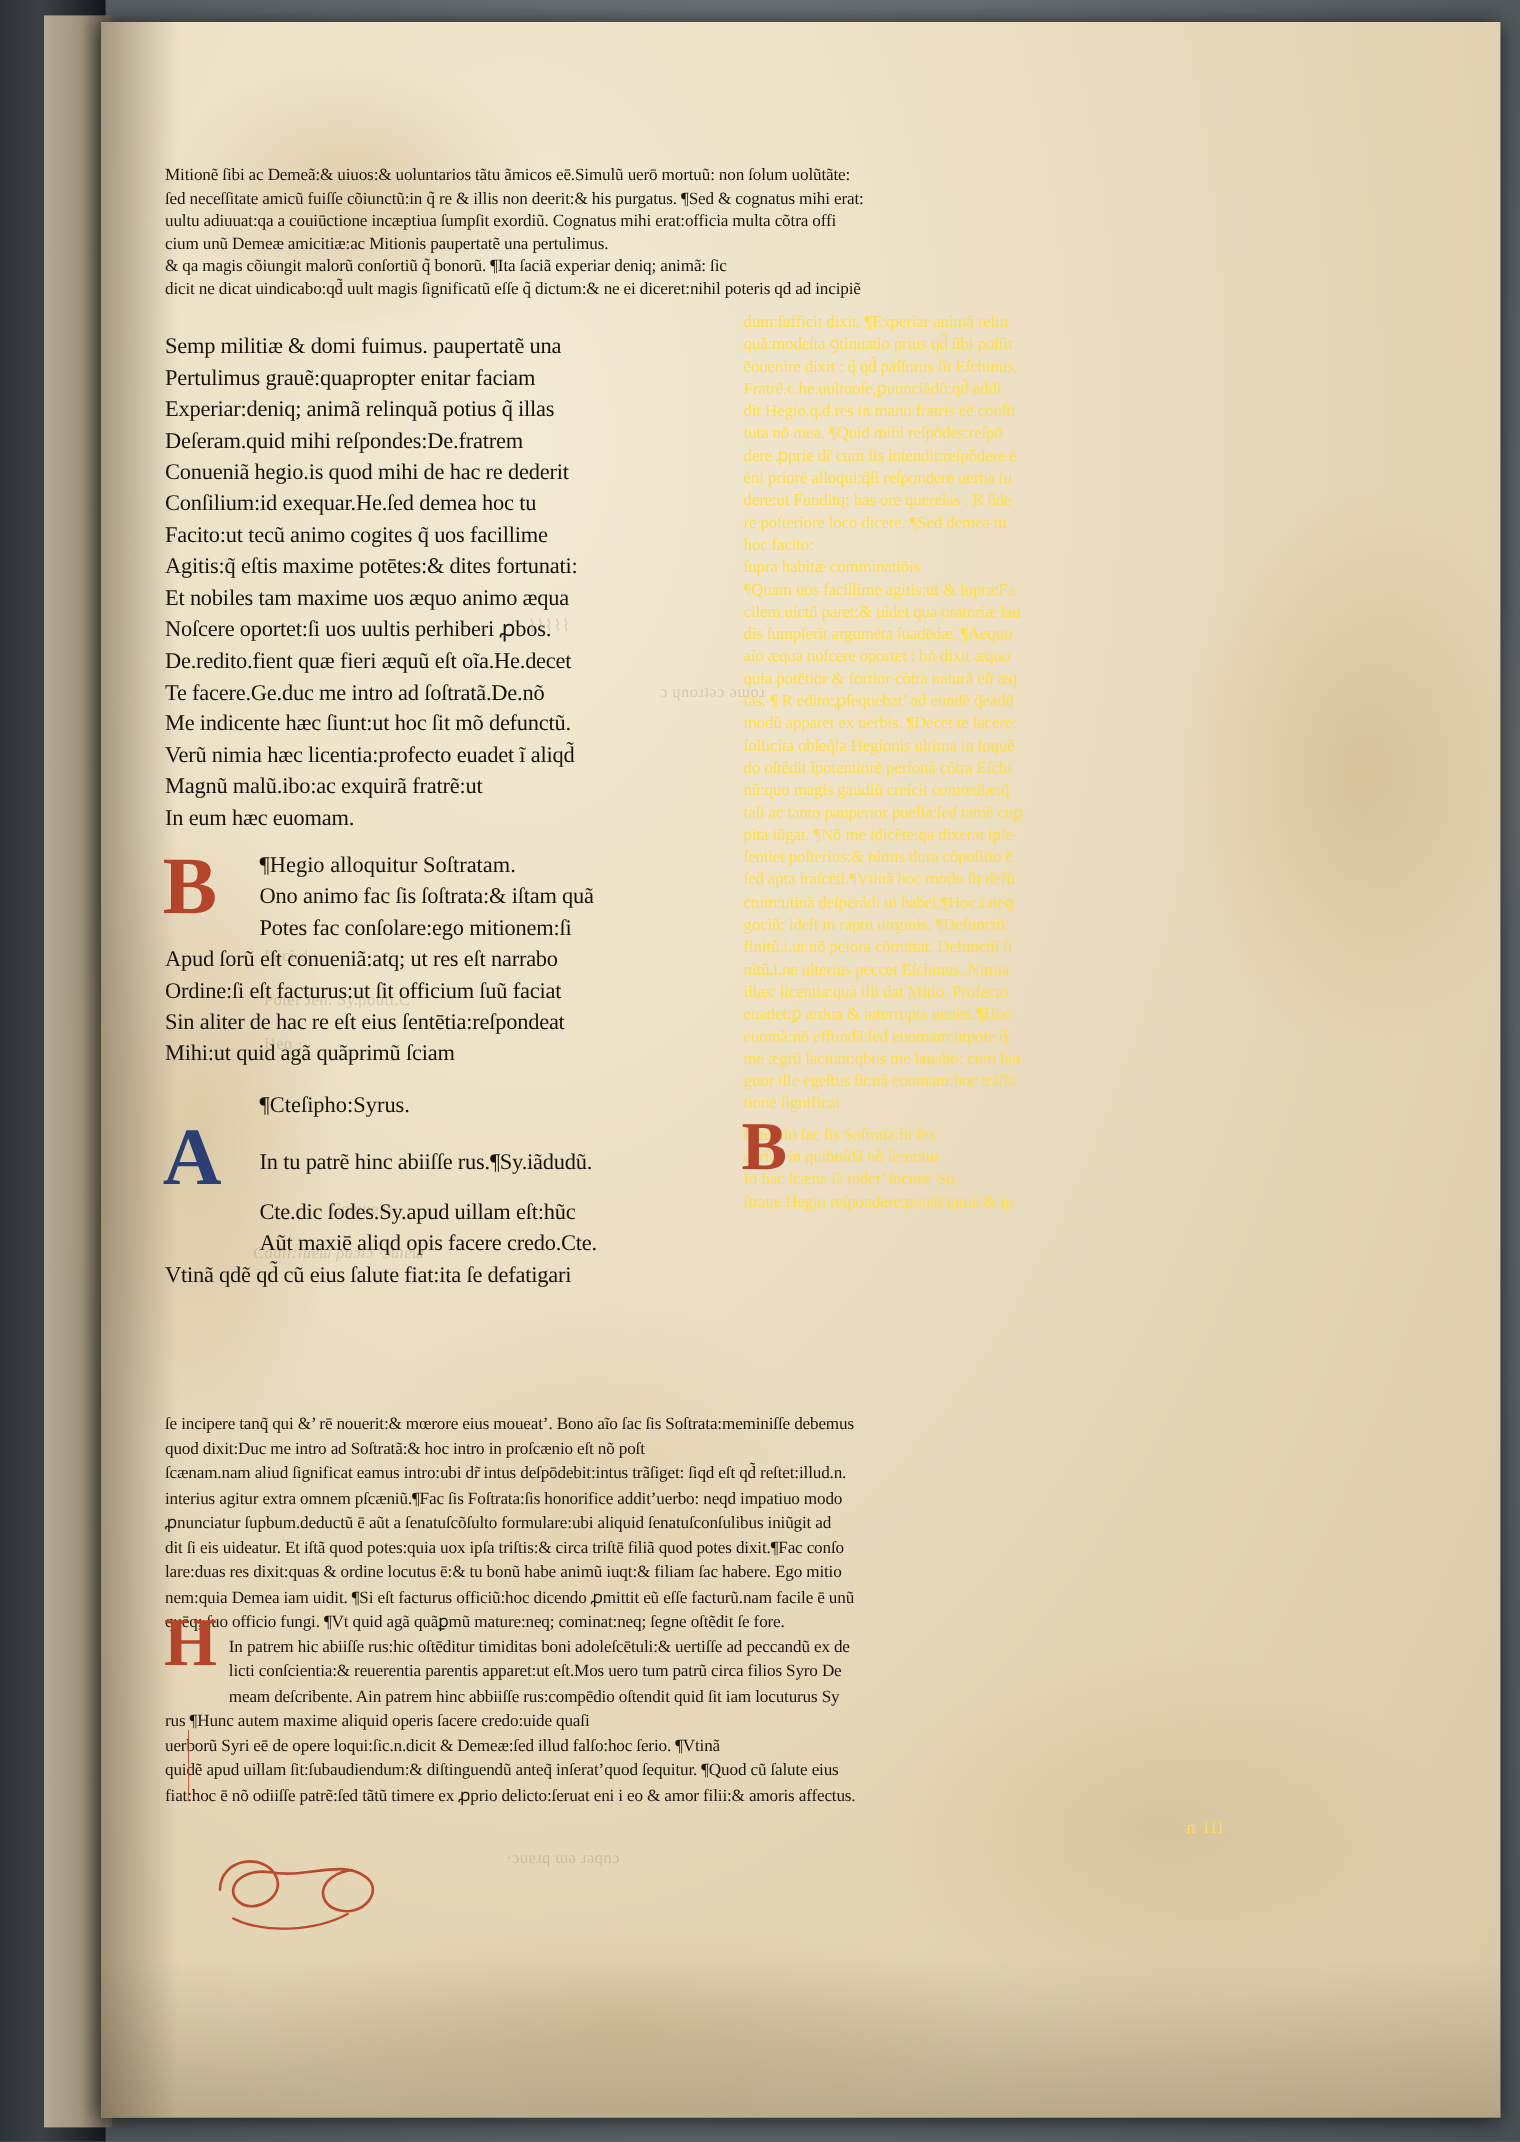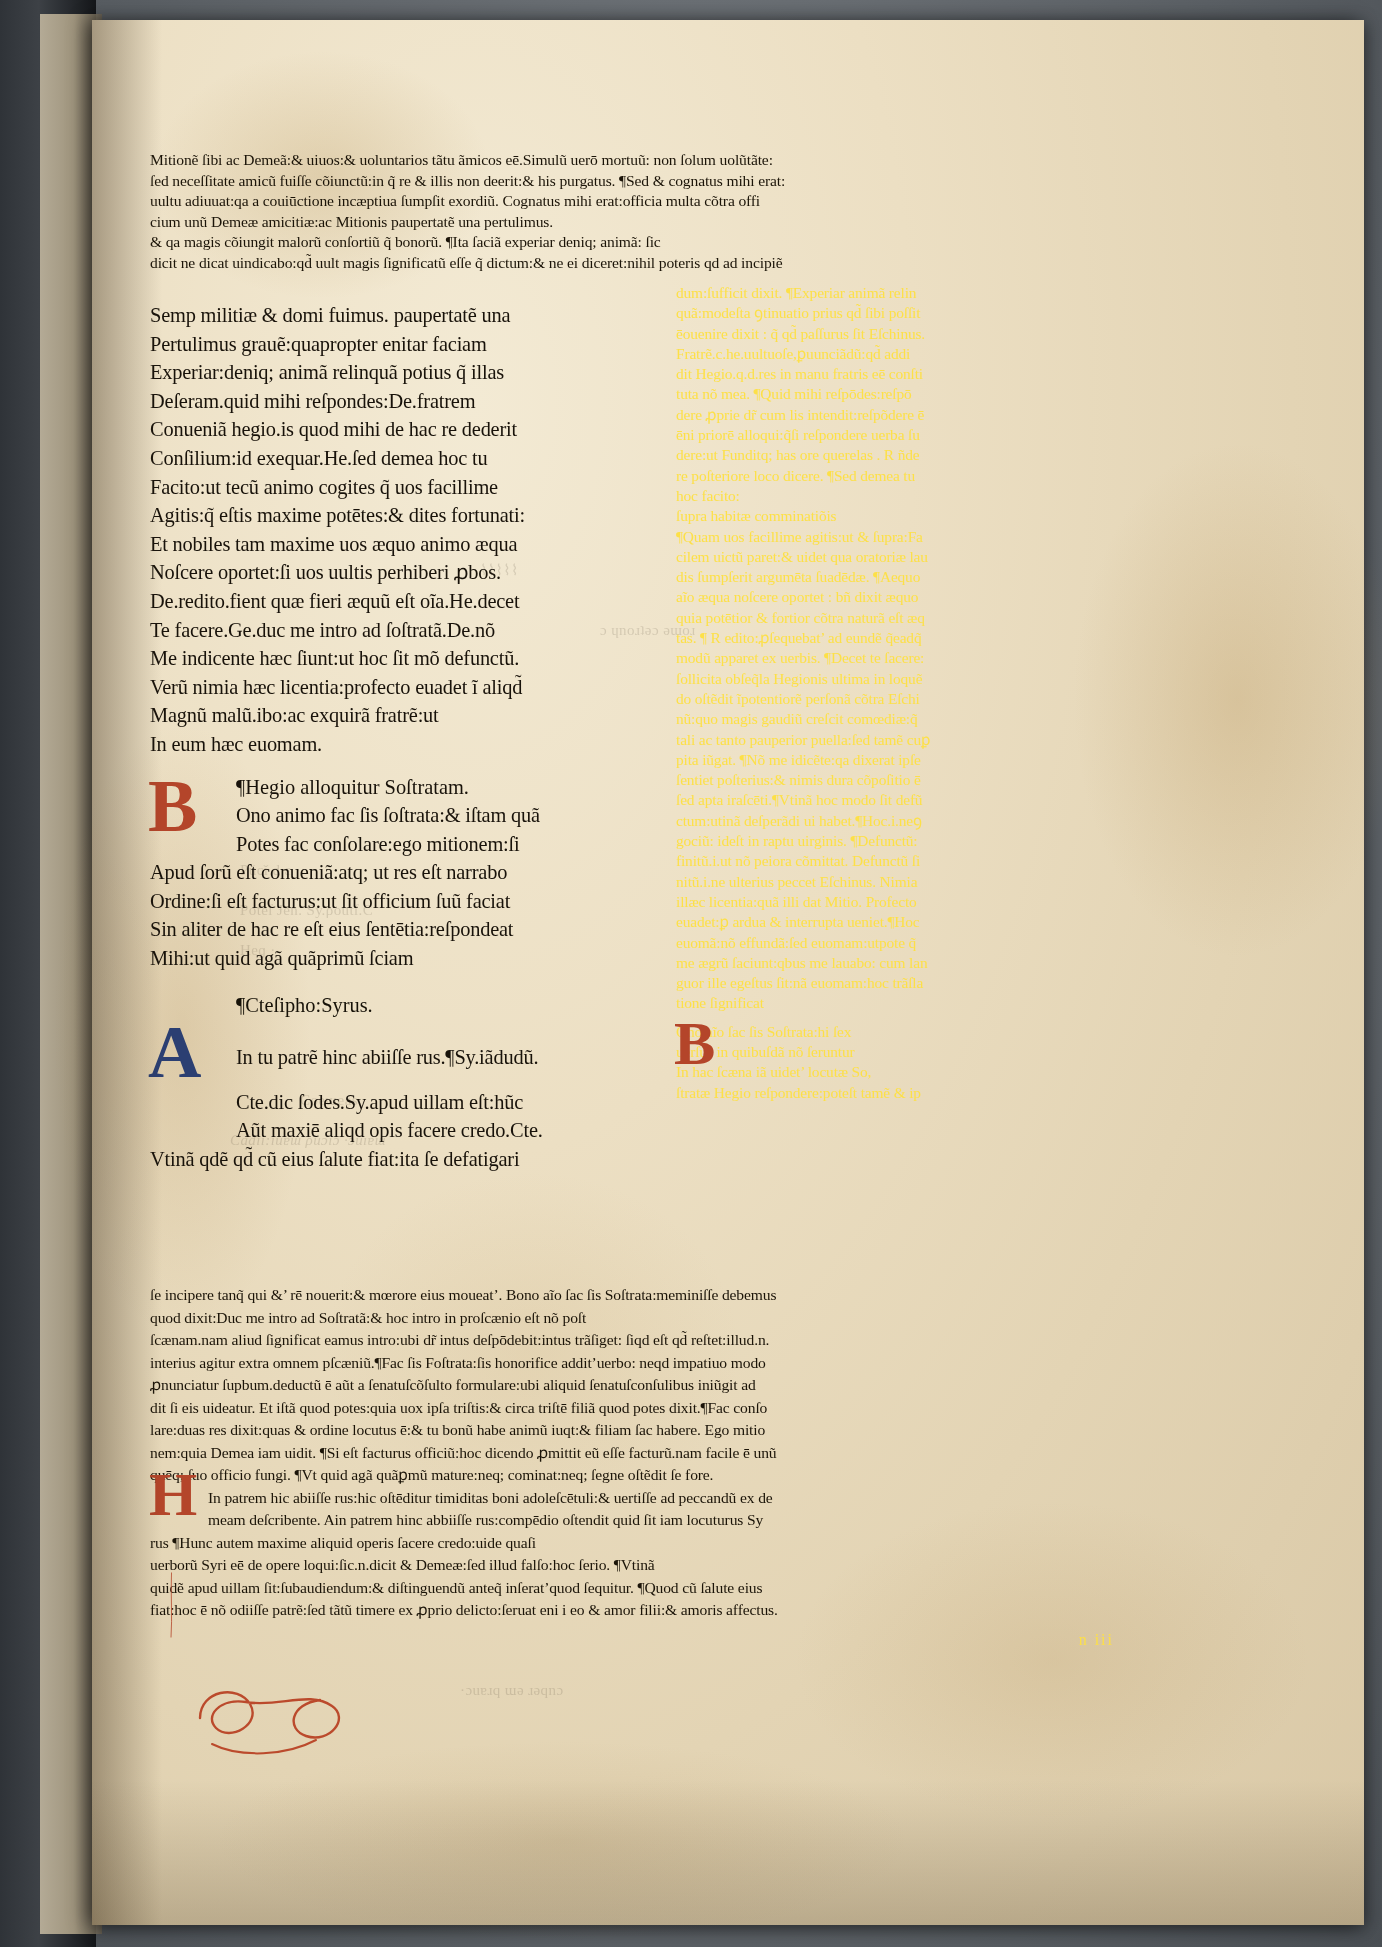--- a/index.html
+++ b/index.html
@@ -350,20 +350,21 @@
     <div class="para blk">interius agitur extra omnem pſcæniũ.¶Fac ſis Foſtrata:ſis honorifice addit’uerbo: neqd impatiuo modo</div>
     <div class="para blk">ꝓnunciatur ſupbum.deductũ ē aũt a ſenatuſcõſulto formulare:ubi aliquid ſenatuſconſulibus iniũgit ad</div>
     <div class="para blk">dit ſi eis uideatur.   Et iſtã quod potes:quia uox ipſa triſtis:&amp; circa triſtē filiã quod potes dixit.¶Fac conſo</div>
     <div class="para blk">lare:duas res dixit:quas &amp; ordine locutus ē:&amp; tu bonũ habe animũ iuqt:&amp; filiam ſac habere.  Ego mitio</div>
     <div class="para blk">nem:quia Demea iam uidit. ¶Si eſt facturus officiũ:hoc dicendo ꝓmittit eũ eſſe facturũ.nam facile ē unũ</div>
     <div class="para blk">quēq; ſuo officio fungi. ¶Vt quid agã quãꝑmũ mature:neq; cominat:neq; ſegne oſtẽdit ſe fore.</div>
 
     <div class="big-H">H</div>
 
     <div class="para blk" style="padding-left:58px;">          In patrem hic abiiſſe rus:hic oſtēditur timiditas boni adoleſcētuli:&amp; uertiſſe ad peccandũ ex de</div>
+    <div class="para blk" style="padding-left:58px;">licti conſcientia:&amp; reuerentia parentis apparet:ut eſt.Mos uero tum patrũ circa filios Syro De</div>
     <div class="para blk" style="padding-left:58px;">meam deſcribente. Ain patrem hinc abbiiſſe rus:compēdio oſtendit quid ſit iam locuturus Sy</div>
     <div class="para blk">rus  ¶Hunc autem maxime aliquid operis ſacere credo:uide quaſi</div>
     <div class="para blk">                  uerborũ Syri eē de opere loqui:ſic.n.dicit &amp; Demeæ:ſed illud falſo:hoc ſerio. ¶Vtinã</div>
     <div class="para blk">quidẽ apud uillam ſit:ſubaudiendum:&amp; diſtinguendũ anteq̃ inſerat’quod ſequitur. ¶Quod cũ ſalute eius</div>
     <div class="para blk">fiat:hoc ē nõ odiiſſe patrẽ:ſed tãtũ timere ex ꝓprio delicto:ſeruat eni i eo &amp; amor filii:&amp; amoris affectus.</div>
 
     <div class="signature">n  iii</div>
   </div>
 
   <svg class="pen-line" viewBox="0 0 6 130">

